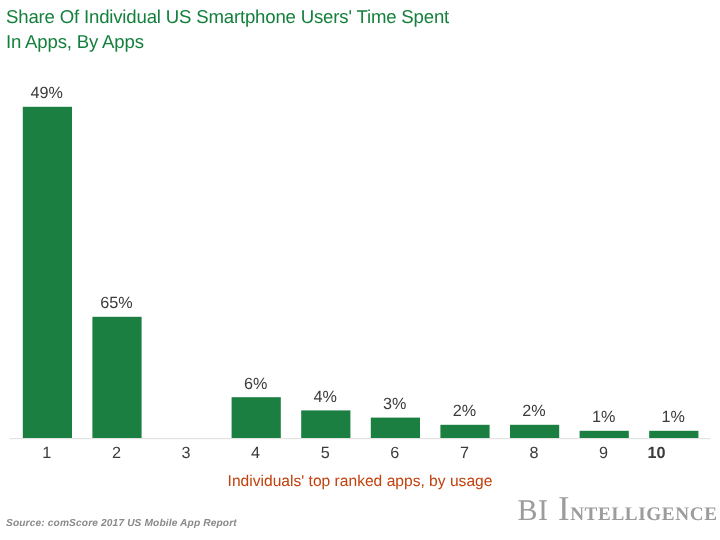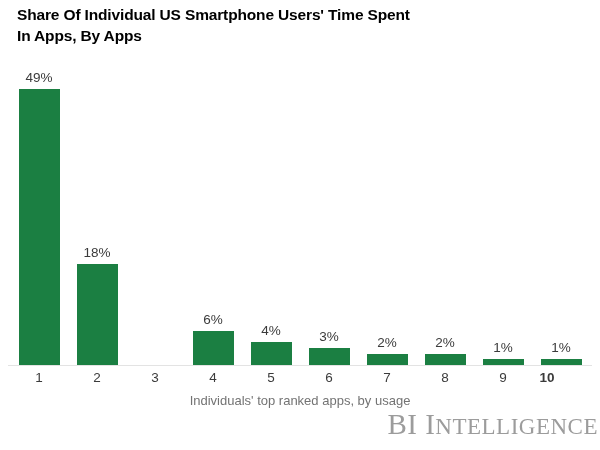--- a/index.html
+++ b/index.html
@@ -21,25 +21,24 @@
     height: 450px;
   }
 
   
   .chart-title {
     position: absolute;
     left: 5px;
     top: 4px;
     width: 520px;
     font-size: 15.5px;
-    font-weight: bold;
+    font-weight: normal;
     line-height: 21px;
-    color: #000000;
+    color: #15803d;
     letter-spacing: -0.15px;
-    margin-left: 12px;
   }
   .chart-title .line2 { display: block; }
 
   
   .plot-area {
     position: absolute;
     left: 0px;
     top: 60px;
     width: 600px;
     height: 306px;
@@ -97,21 +96,21 @@
     font-size: 13.5px;
     color: #3b3b3b;
   }
   .x-axis-title {
     position: absolute;
     left: 0;
     top: 393px;
     width: 600px;
     text-align: center;
     font-size: 13px;
-    color: #737373;
+    color: #c2410c;
   }
 
   
   .source-note {
     position: absolute;
     left: 5px;
     top: 430px;
     font-size: 8.5px;
     font-style: italic;
     font-weight: bold;
@@ -121,43 +120,43 @@
   .bi-logo {
     position: absolute;
     right: 2px;
     top: 408px;
     font-family: "Liberation Serif", serif;
     font-size: 29px;
     color: #9c9c9c;
     letter-spacing: 0.5px;
     white-space: nowrap;
   }
-  .bi-logo .bi-word { font-size: 29px; }
+  .bi-logo .bi-word { font-size: 25px; }
   .bi-logo .bi-intel-cap { font-size: 29px; }
-  .bi-logo .bi-intel-rest { font-size: 23px; }
+  .bi-logo .bi-intel-rest { font-size: 16px; font-weight: bold; }
 </style>
 </head>
 <body>
 
 <div id="chart-root">
 
   <div class="chart-title">
     <span>Share Of Individual US Smartphone Users' Time Spent</span>
     <span class="line2">In Apps, By Apps</span>
   </div>
 
   <div class="plot-area">
     <div class="bars" id="bars-layer">
         <div class="bar-slot" style="left: 0px;">
           <div class="bar-rect" title="1: 49%" style="height: 276px; background: rgb(27, 127, 66);"></div>
           <div class="bar-label" style="bottom: 280px;">49%</div>
         </div>
         <div class="bar-slot" style="left: 58px;">
           <div class="bar-rect" title="2: 18%" style="height: 101px; background: rgb(27, 127, 66);"></div>
-          <div class="bar-label" style="bottom: 105px;">18%</div>
+          <div class="bar-label" style="bottom: 105px;">65%</div>
         </div>
         <div class="bar-slot" style="left: 174px;">
           <div class="bar-rect" title="4: 6%" style="height: 34px; background: rgb(27, 127, 66);"></div>
           <div class="bar-label" style="bottom: 38px;">6%</div>
         </div>
         <div class="bar-slot" style="left: 232px;">
           <div class="bar-rect" title="5: 4%" style="height: 23px; background: rgb(27, 127, 66);"></div>
           <div class="bar-label" style="bottom: 27px;">4%</div>
         </div>
         <div class="bar-slot" style="left: 290px;">
@@ -192,18 +191,19 @@
       <div class="x-tick" style="left: 232px;">5</div>
       <div class="x-tick" style="left: 290px;">6</div>
       <div class="x-tick" style="left: 348px;">7</div>
       <div class="x-tick" style="left: 406px;">8</div>
       <div class="x-tick" style="left: 464px;">9</div>
       <div class="x-tick" style="left: 508px; font-weight: bold;">10</div>
     </div>
 
   <div class="x-axis-title">Individuals' top ranked apps, by usage</div>
 
+  <div class="source-note">Source: comScore 2017 US Mobile App Report</div>
 
   <div class="bi-logo">
     <span class="bi-word">BI</span><span>&nbsp;</span><span class="bi-intel-cap">I</span><span class="bi-intel-rest">NTELLIGENCE</span>
   </div>
 
 </div>
 
 </body></html>

